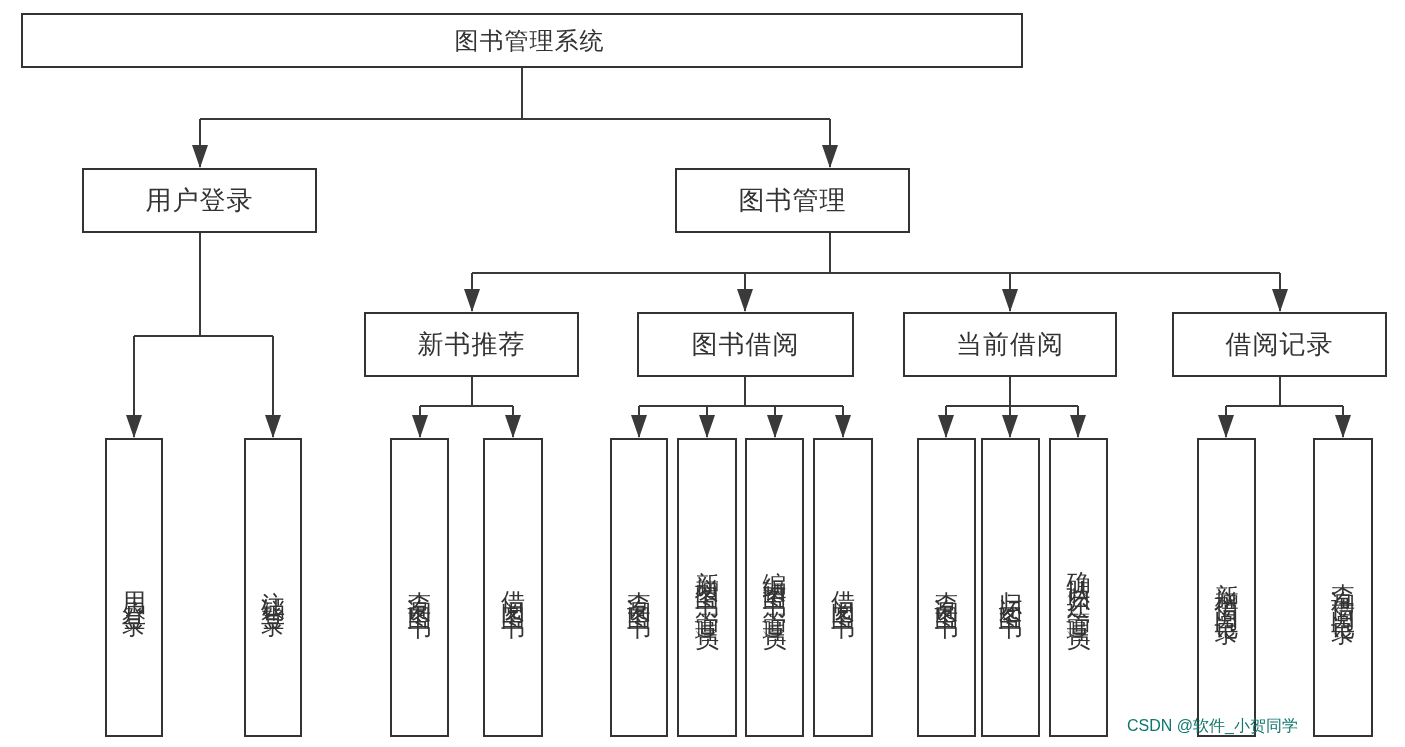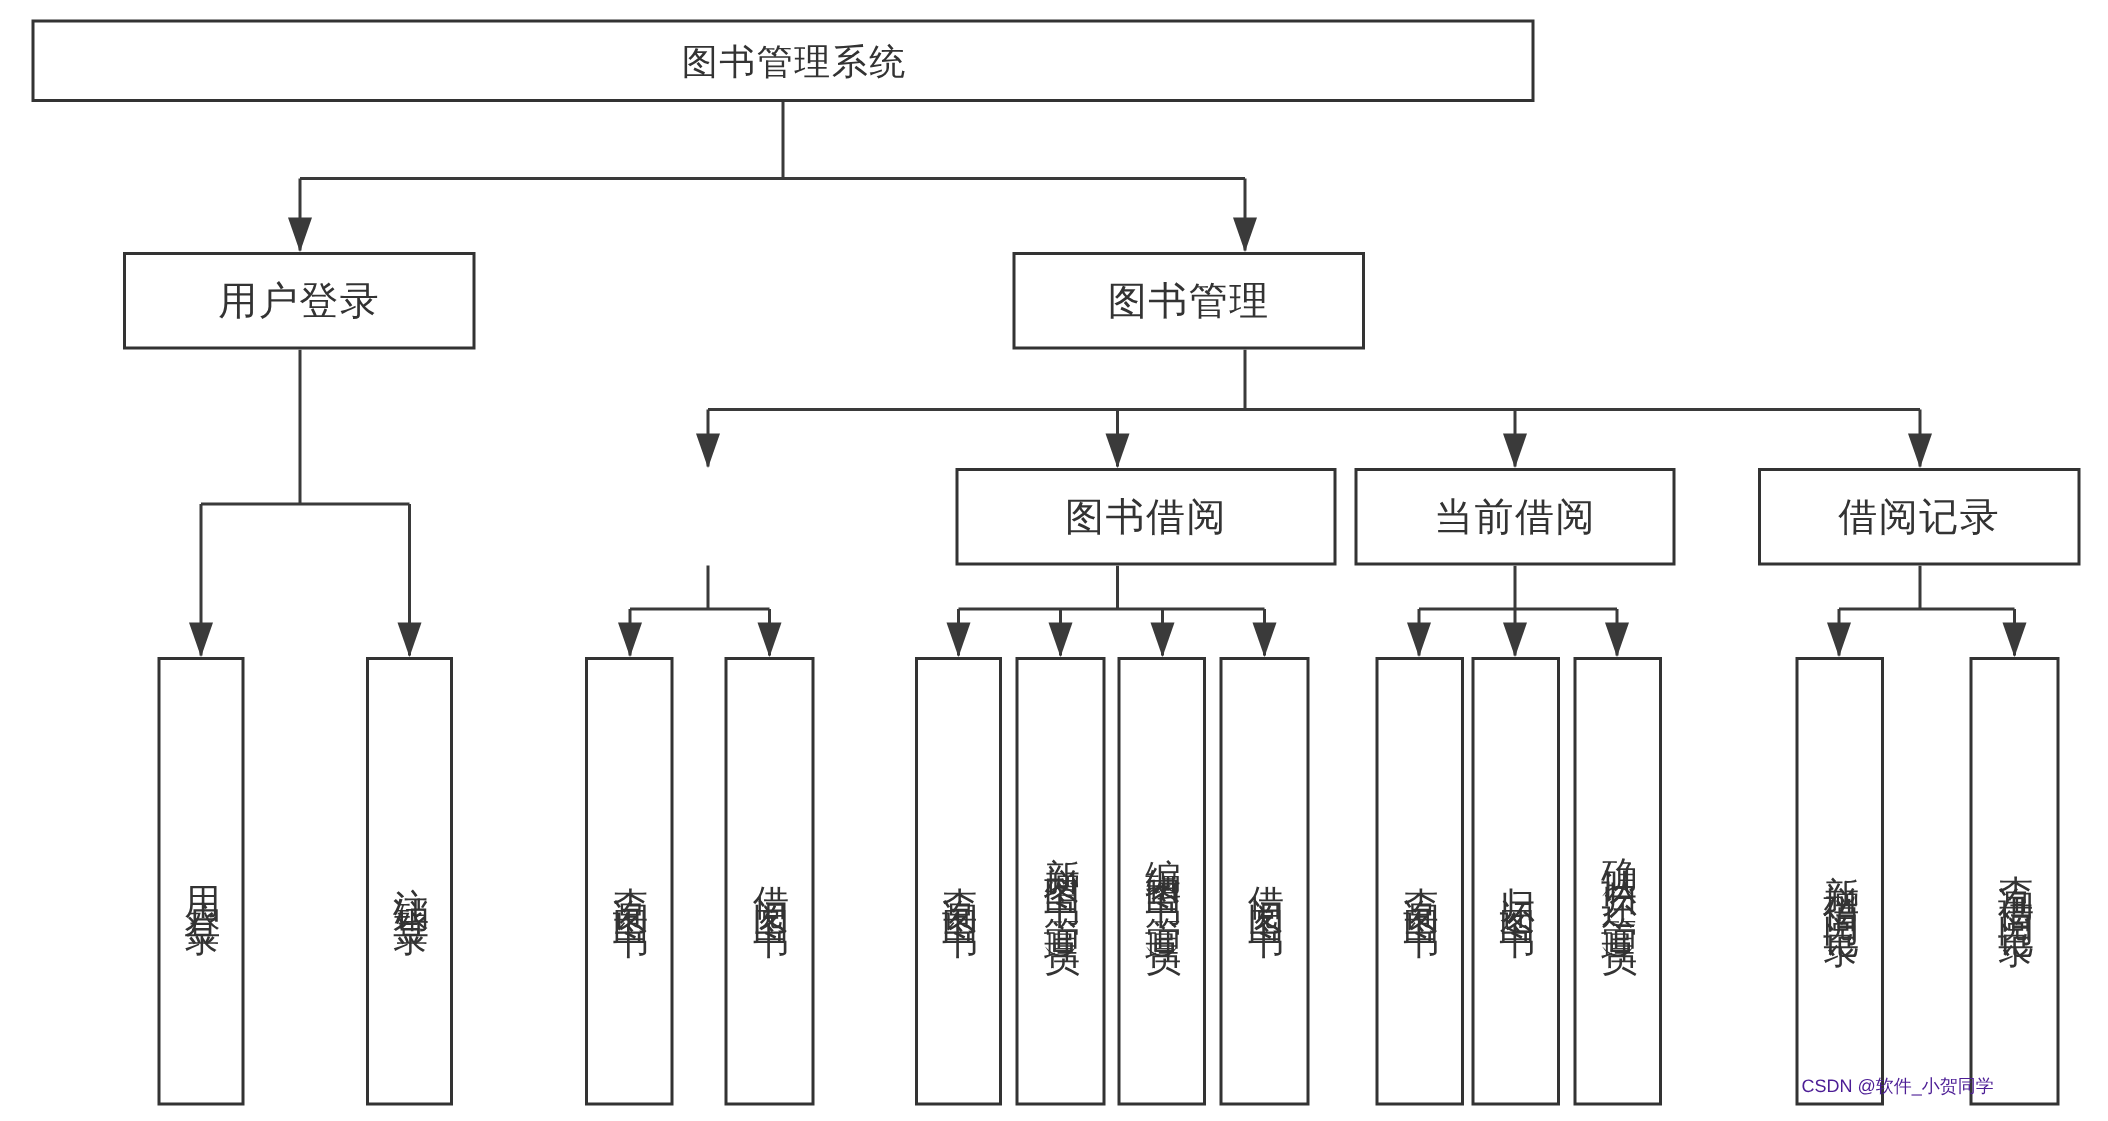--- a/index.html
+++ b/index.html
@@ -51,24 +51,24 @@
     align-items: center;
     justify-content: center;
     font-size: 24px;
     letter-spacing: 8px;
     color: #333333;
     line-height: 1;
     overflow: hidden;
   }
   #watermark {
     position: absolute;
-    left: 1201px;
+    left: 1127px;
     top: 716px;
-    font-size: 12px;
-    color: #4c1d95;
+    font-size: 16px;
+    color: #0f766e;
     white-space: nowrap;
     z-index: 10;
   }
 </style>
 </head>
 <body>
 
 <div id="stage">
 
   <svg id="connectors" viewBox="0 0 1405 747" xmlns="http://www.w3.org/2000/svg">
@@ -112,21 +112,22 @@
       <polygon points="1218,415 1234,415 1226,438"></polygon>
       <polygon points="1335,415 1351,415 1343,438"></polygon>
     </g>
   </svg>
 
   <div class="hbox title" style="left:21px; top:13px; width:1002px; height:55px;">图书管理系统</div>
 
   <div class="hbox" style="left:82px; top:168px; width:235px; height:65px;">用户登录</div>
   <div class="hbox" style="left:675px; top:168px; width:235px; height:65px;">图书管理</div>
 
-  <div class="hbox" style="left:637px; top:312px; width:254px; height:65px;">图书借阅</div>
+  <div class="hbox" style="left:364px; top:312px; width:215px; height:65px;">新书推荐</div>
+  <div class="hbox" style="left:637px; top:312px; width:217px; height:65px;">图书借阅</div>
   <div class="hbox" style="left:903px; top:312px; width:214px; height:65px;font-family:Liberation Serif, serif;">当前借阅</div>
   <div class="hbox" style="left:1172px; top:312px; width:215px; height:65px;">借阅记录</div>
 
   <div class="vbox" style="left:105px; width:58px;">用户登录</div>
   <div class="vbox" style="left:244px; width:58px;">注销登录</div>
 
   <div class="vbox" style="left:390px; width:59px;">查询图书</div>
   <div class="vbox" style="left:483px; width:60px;">借阅图书</div>
 
   <div class="vbox" style="left:610px; width:58px;">查询图书</div>

